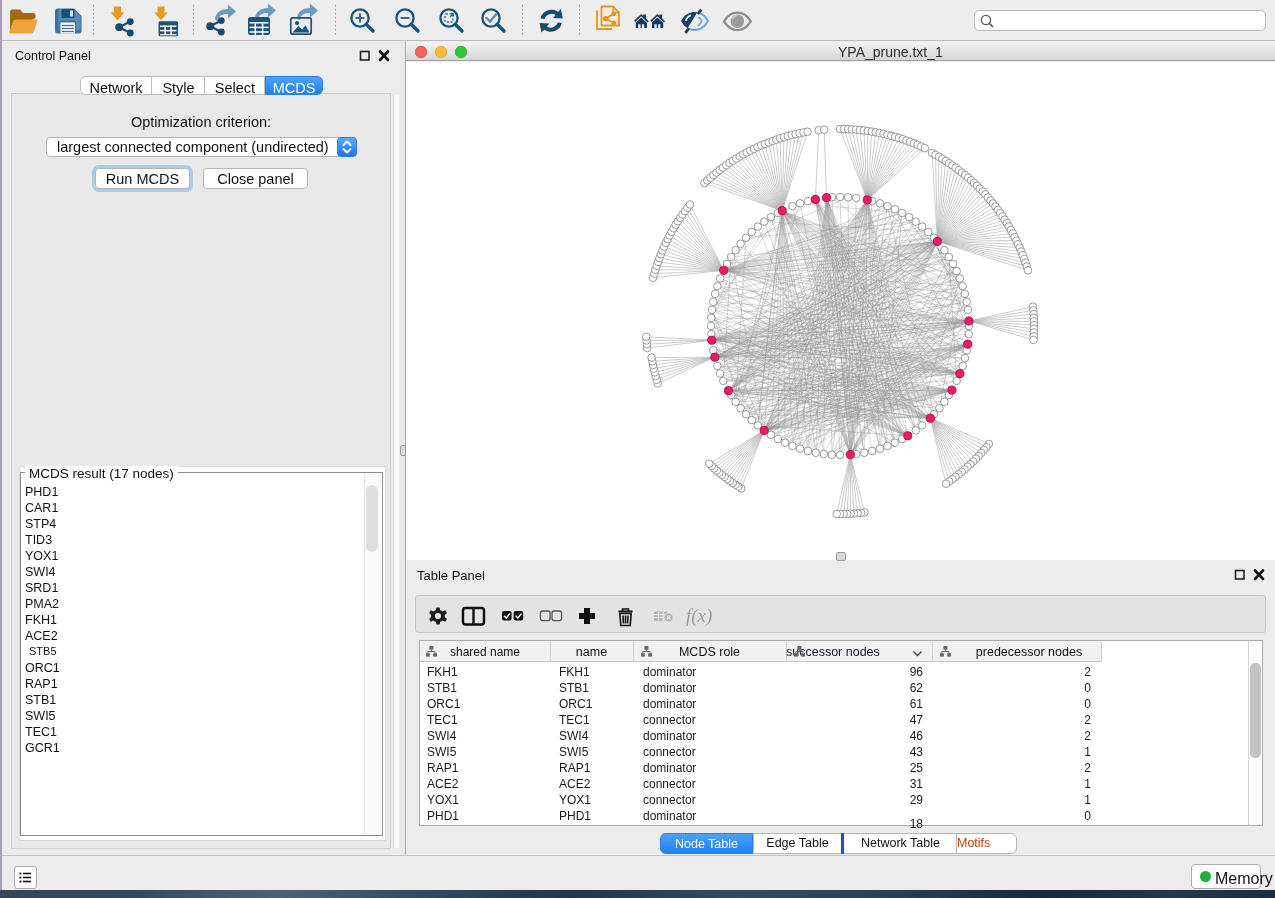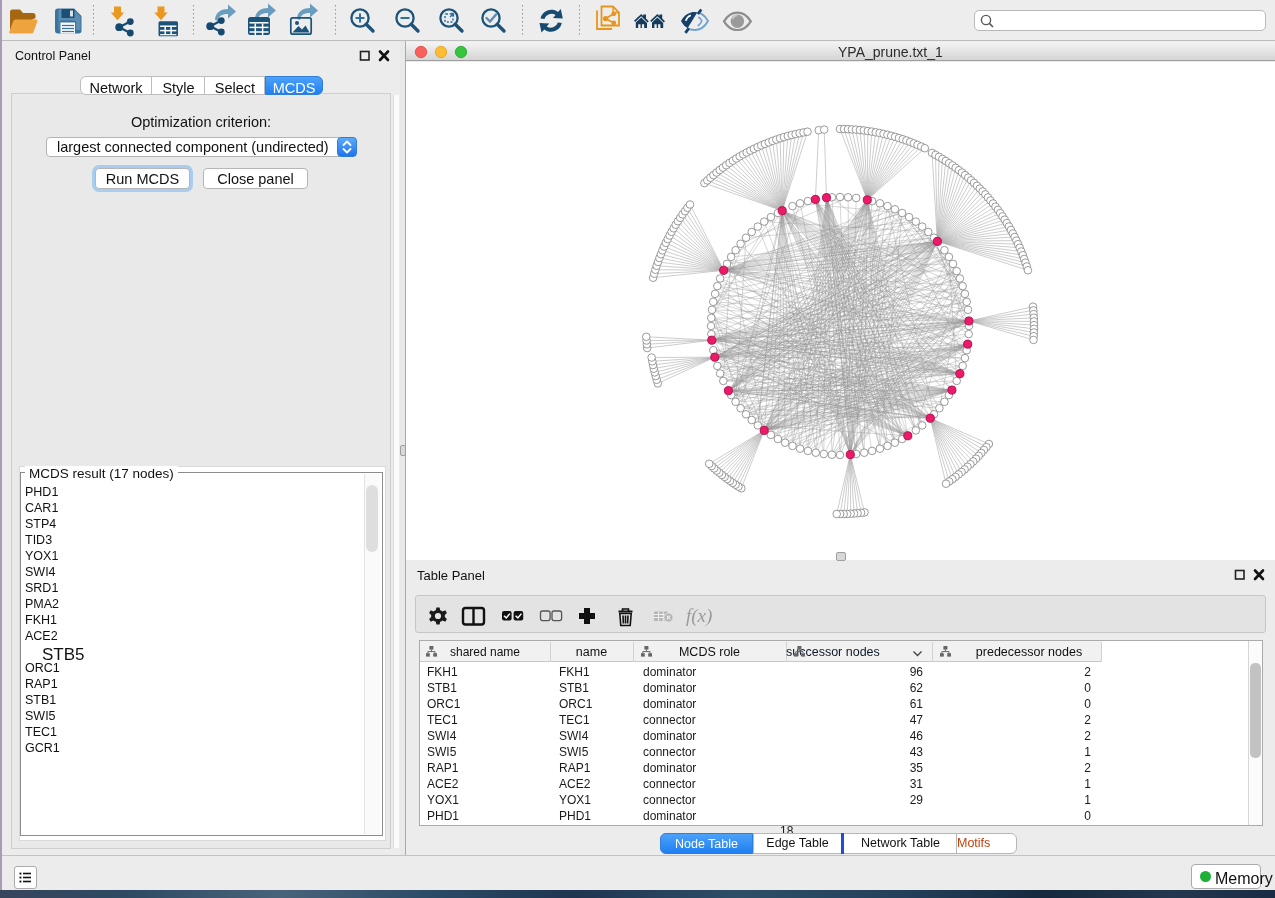--- a/index.html
+++ b/index.html
@@ -233,21 +233,21 @@
 <div style="position:absolute;left:25px;top:485px;font-size:12.5px;color:#111">PHD1</div>
 <div style="position:absolute;left:25px;top:501px;font-size:12.5px;color:#111">CAR1</div>
 <div style="position:absolute;left:25px;top:517px;font-size:12.5px;color:#111">STP4</div>
 <div style="position:absolute;left:25px;top:533px;font-size:12.5px;color:#111">TID3</div>
 <div style="position:absolute;left:25px;top:549px;font-size:12.5px;color:#111">YOX1</div>
 <div style="position:absolute;left:25px;top:565px;font-size:12.5px;color:#111">SWI4</div>
 <div style="position:absolute;left:25px;top:581px;font-size:12.5px;color:#111">SRD1</div>
 <div style="position:absolute;left:25px;top:597px;font-size:12.5px;color:#111">PMA2</div>
 <div style="position:absolute;left:25px;top:613px;font-size:12.5px;color:#111">FKH1</div>
 <div style="position:absolute;left:25px;top:629px;font-size:12.5px;color:#111">ACE2</div>
-<div style="position:absolute;left:42px;top:645px;font-size:17px;color:#111">STB5</div>
+<div style="position:absolute;left:29px;top:645px;font-size:11px;color:#111">STB5</div>
 <div style="position:absolute;left:25px;top:661px;font-size:12.5px;color:#111">ORC1</div>
 <div style="position:absolute;left:25px;top:677px;font-size:12.5px;color:#111">RAP1</div>
 <div style="position:absolute;left:25px;top:693px;font-size:12.5px;color:#111">STB1</div>
 <div style="position:absolute;left:25px;top:709px;font-size:12.5px;color:#111">SWI5</div>
 <div style="position:absolute;left:25px;top:725px;font-size:12.5px;color:#111">TEC1</div>
 <div style="position:absolute;left:25px;top:741px;font-size:12.5px;color:#111">GCR1</div>
 <div class="abs" style="left:364px;top:474px;width:16px;height:360px;background:#fafafa;border-left:1px solid #e2e2e2"></div>
 <div class="abs" style="left:366px;top:485px;width:12px;height:67px;background:#dedede;border-radius:6px"></div>
 
 <div class="abs" style="left:393px;top:95px;width:6px;height:753px;background:#fafafa;border-left:1px solid #dcdcdc"></div>
@@ -709,42 +709,42 @@
     <span style="position:absolute;left:7px;top:1px">SWI5</span>
     <span style="position:absolute;left:139px;top:1px">SWI5</span>
     <span style="position:absolute;left:223px;top:1px">connector</span>
     <span style="position:absolute;left:360px;top:1px;width:143px;text-align:right">43</span>
     <span style="position:absolute;left:530px;top:1px;width:141px;text-align:right">1</span>
   </div>
 <div style="position:absolute;left:420px;top:760px;width:828px;height:16px;font-size:12px;color:#1a1a1a">
     <span style="position:absolute;left:7px;top:1px">RAP1</span>
     <span style="position:absolute;left:139px;top:1px">RAP1</span>
     <span style="position:absolute;left:223px;top:1px">dominator</span>
-    <span style="position:absolute;left:360px;top:1px;width:143px;text-align:right">35</span>
+    <span style="position:absolute;left:360px;top:1px;width:143px;text-align:right">25</span>
     <span style="position:absolute;left:530px;top:1px;width:141px;text-align:right">2</span>
   </div>
 <div style="position:absolute;left:420px;top:776px;width:828px;height:16px;font-size:12px;color:#1a1a1a">
     <span style="position:absolute;left:7px;top:1px">ACE2</span>
     <span style="position:absolute;left:139px;top:1px">ACE2</span>
     <span style="position:absolute;left:223px;top:1px">connector</span>
     <span style="position:absolute;left:360px;top:1px;width:143px;text-align:right">31</span>
     <span style="position:absolute;left:530px;top:1px;width:141px;text-align:right">1</span>
   </div>
 <div style="position:absolute;left:420px;top:792px;width:828px;height:16px;font-size:12px;color:#1a1a1a">
     <span style="position:absolute;left:7px;top:1px">YOX1</span>
     <span style="position:absolute;left:139px;top:1px">YOX1</span>
     <span style="position:absolute;left:223px;top:1px">connector</span>
     <span style="position:absolute;left:360px;top:1px;width:143px;text-align:right">29</span>
     <span style="position:absolute;left:530px;top:1px;width:141px;text-align:right">1</span>
   </div>
 <div style="position:absolute;left:420px;top:808px;width:828px;height:16px;font-size:12px;color:#1a1a1a">
     <span style="position:absolute;left:7px;top:1px">PHD1</span>
     <span style="position:absolute;left:139px;top:1px">PHD1</span>
     <span style="position:absolute;left:223px;top:1px">dominator</span>
-    <span style="position:absolute;left:360px;top:16px;width:143px;text-align:left">18</span>
+    <span style="position:absolute;left:360px;top:9px;width:143px;text-align:right">18</span>
     <span style="position:absolute;left:530px;top:1px;width:141px;text-align:right">0</span>
   </div>
 
 <div class="abs" style="left:1248px;top:641px;width:14px;height:184px;background:#fbfbfb;border-left:1px solid #d6d6d6"></div>
 <div class="abs" style="left:1250px;top:663px;width:11px;height:95px;background:#c2c2c2;border-radius:5px"></div>
 
 <div class="abs" style="left:660px;top:833px;width:357px;height:21px;background:#fff;border:1px solid #b7b7b7;border-radius:6px"></div>
 <div class="abs" style="left:660px;top:833px;width:93px;height:21px;background:linear-gradient(#4da2f9,#1f80f2);border:1px solid #2f7fd6;border-radius:6px 0 0 6px;text-align:center;font-size:12.5px;color:#fff;line-height:21px">Node Table</div>
 <div class="abs" style="left:753px;top:833px;width:91px;height:21px;border-right:3px solid #1d4ed8;border-left:1px solid #b7b7b7;text-align:center;font-size:12.5px;color:#111;line-height:21px">Edge Table</div>
 <div class="abs" style="left:845px;top:833px;width:112px;height:21px;border-right:1px solid #b7b7b7;text-align:center;font-size:12.5px;color:#111;line-height:21px">Network Table</div>

